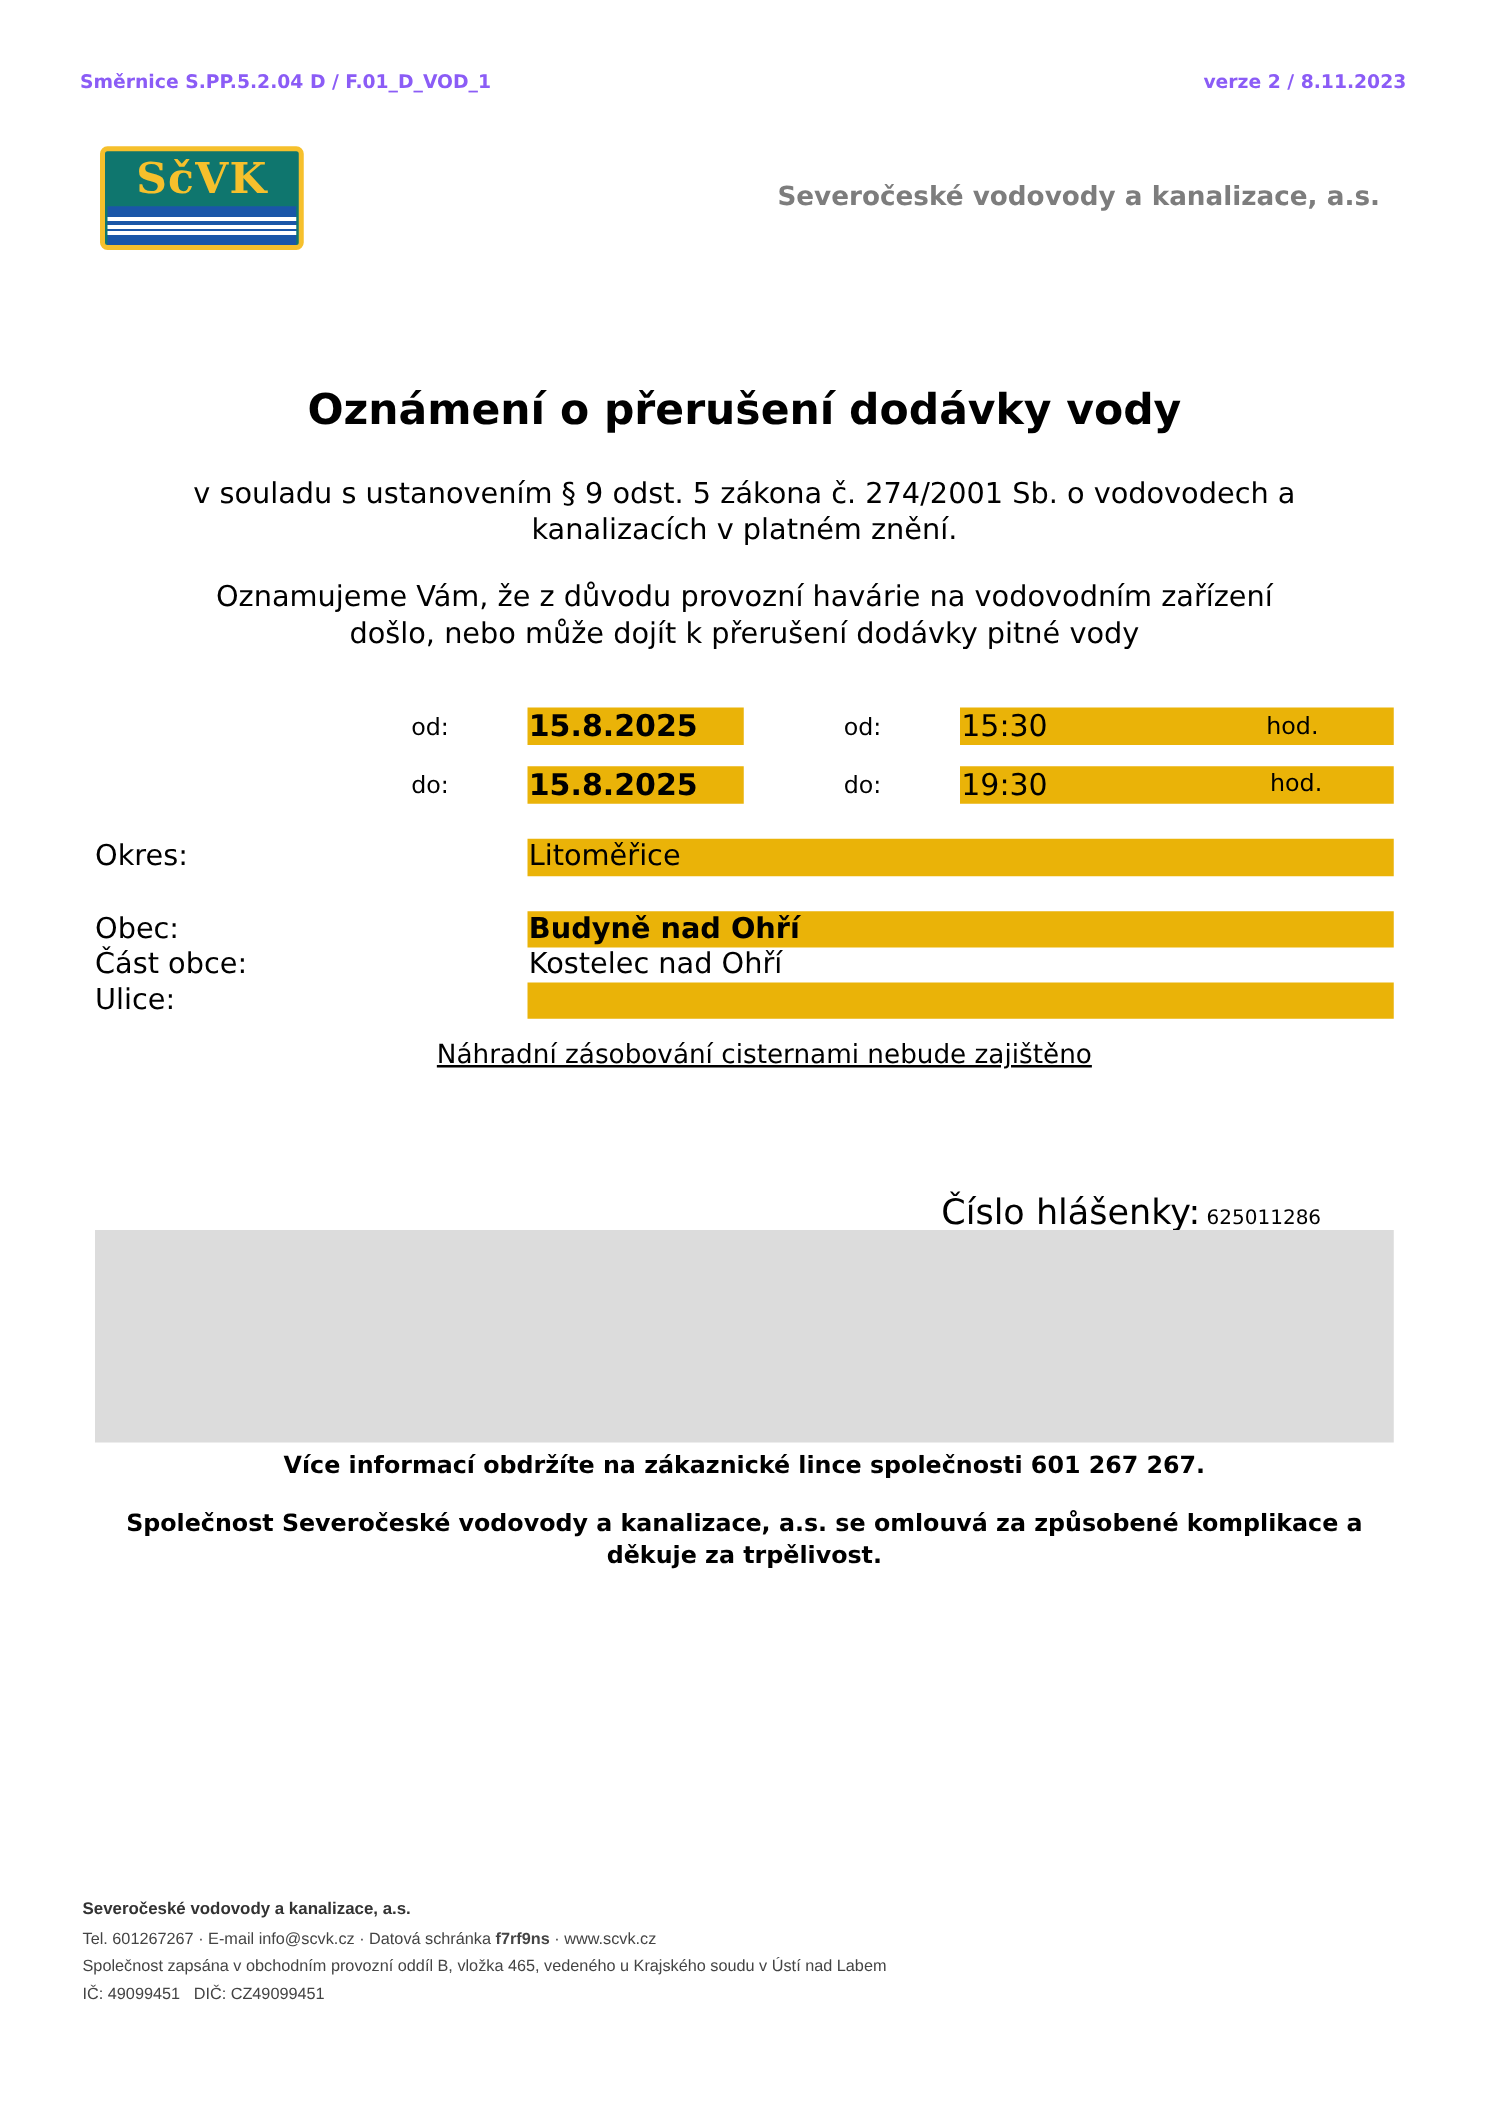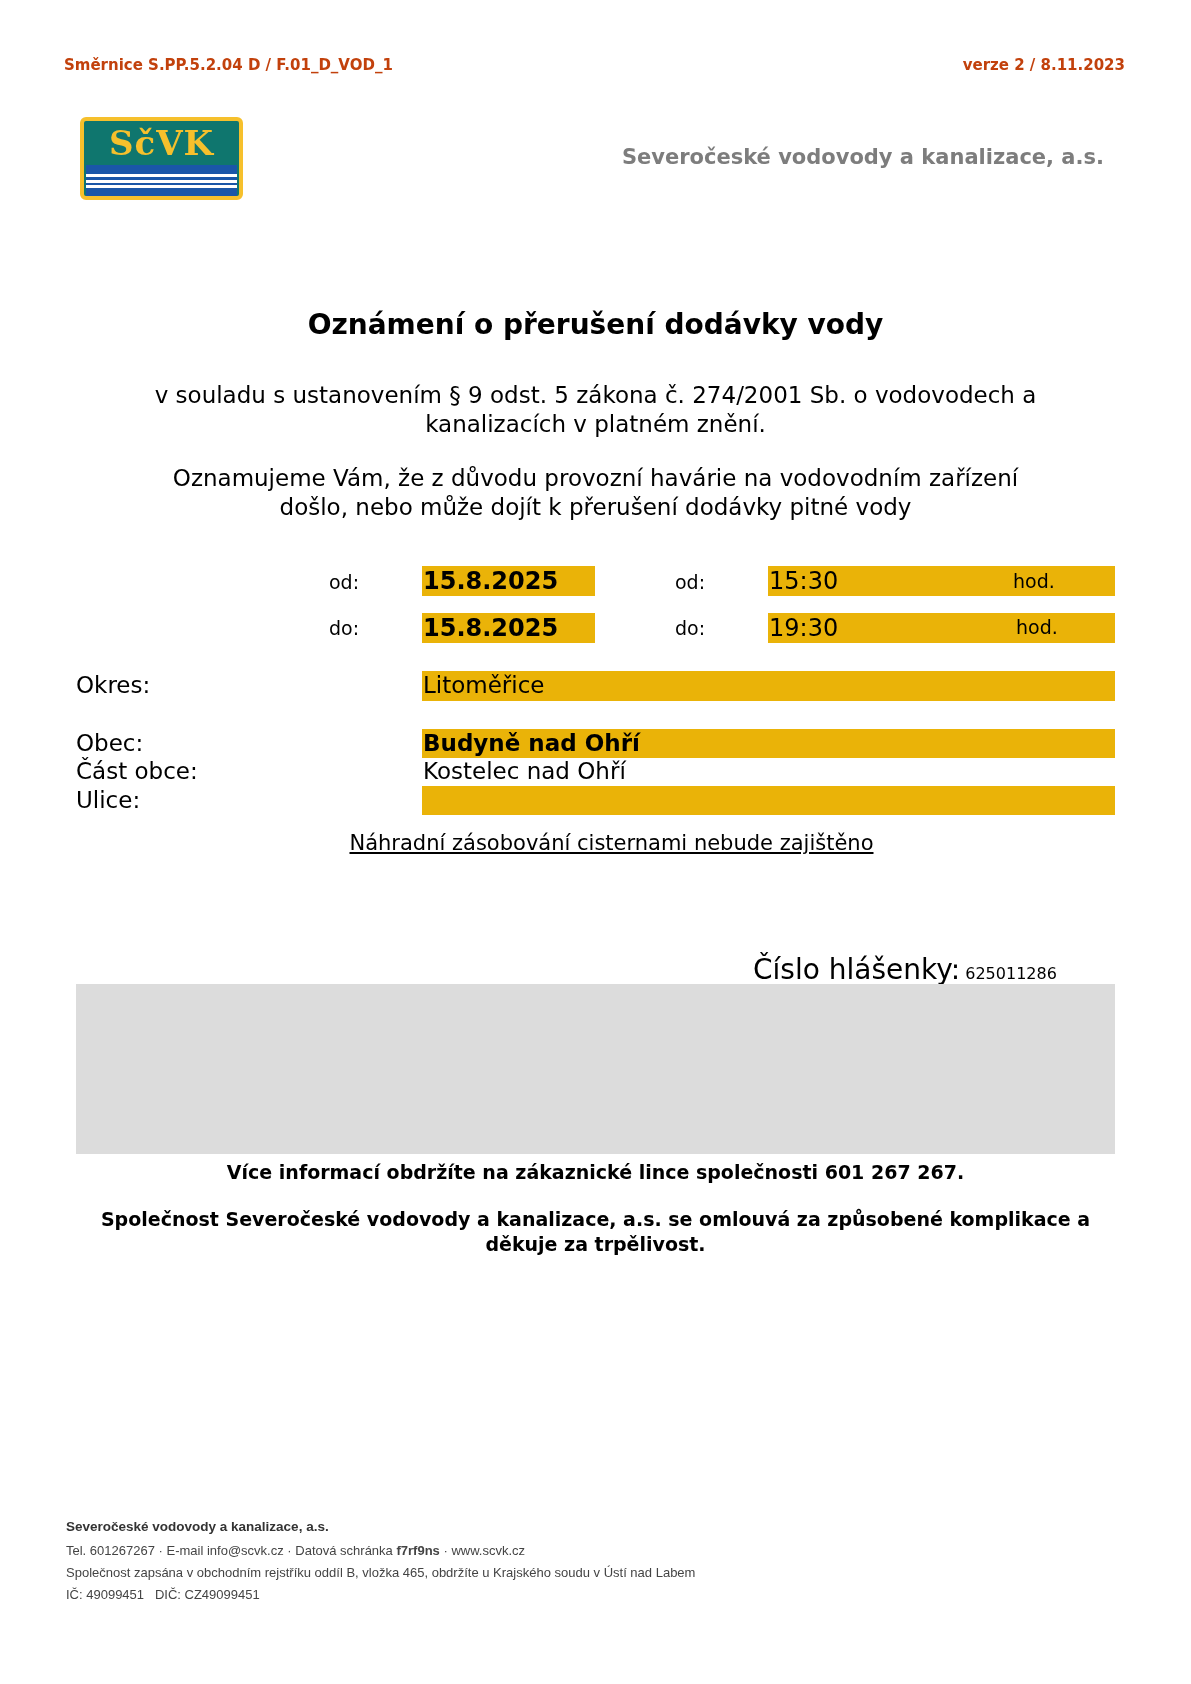--- a/index.html
+++ b/index.html
@@ -1,37 +1,37 @@
 <!DOCTYPE html>
 <html><head>
 <meta charset="utf-8">
 <style>
   html, body { margin: 0; padding: 0; }
   body {
     width: 1191px; height: 1684px; background: #ffffff; position: relative; overflow: hidden;
     font-family: "DejaVu Sans", sans-serif; color: #000;
   }
   .abs { position: absolute; white-space: nowrap; }
-  .hdr-meta { font-family: "DejaVu Sans", sans-serif; font-weight: bold; font-size: 15px; color: #c2410c; }
+  .hdr-meta { font-family: "DejaVu Sans", sans-serif; font-weight: bold; font-size: 15px; color: #8b5cf6; }
   .company-head { font-family: "DejaVu Sans", sans-serif; font-weight: bold; font-size: 21px; color: #7d7d7d; }
 
   
   .logo { position: absolute; left: 80px; top: 117px; width: 163px; height: 83px; box-sizing: border-box;
           border: 4px solid #f6c02c; border-radius: 6px; background: #0f766e; overflow: hidden; }
   .logo-text { position: absolute; left: 0; right: 0; top: 2px; text-align: center;
                font-family: "DejaVu Serif", serif; font-weight: bold; font-size: 34px; color: #f6c02c;
                letter-spacing: 1px; line-height: 40px; }
   .logo-stripes { position: absolute; left: 2px; right: 2px; top: 44px; height: 31px;
     background: linear-gradient(to bottom,
       #1a56a8 0px, #1a56a8 9px, #fff 9px, #fff 12px,
       #1a56a8 12px, #1a56a8 15px, #fff 15px, #fff 18px,
       #1a56a8 18px, #1a56a8 20px, #fff 20px, #fff 23px,
       #1a56a8 23px, #1a56a8 31px); }
 
-  .title { left: 0; width: 1191px; text-align: center; top: 308px; font-weight: bold; font-size: 28px; }
+  .title { left: 0; width: 1191px; text-align: center; top: 308px; font-weight: bold; font-size: 34px; }
   .para { left: 0; width: 1191px; text-align: center; font-size: 23px; line-height: 29px; white-space: normal; }
 
   .lbl { font-size: 19px; margin-left: 10px; }
   .lbl-lg { font-size: 23px; }
   .box { position: absolute; background: #eab308; }
   .val { font-size: 24px; }
   .val-b { font-weight: bold; }
 
   .notice { font-size: 21px; text-decoration: underline; left: 16px; width: 1191px; text-align: center; }
 
@@ -110,16 +110,16 @@
   <span></span>
 </div>
 
 <div class="abs closing" style="top:1160px;">Více informací obdržíte na zákaznické lince společnosti  601 267 267.</div>
 <div class="abs closing" style="top:1207px; padding:0 75px; box-sizing:border-box;">Společnost Severočeské vodovody a kanalizace, a.s. se omlouvá za způsobené komplikace a děkuje za trpělivost.</div>
 
 <div class="abs footer footer-b" style="left:66px; top:1519px;">Severočeské vodovody a kanalizace, a.s.</div>
 <div class="abs footer" style="left:66px; top:1543px;">
   <span>Tel. 601267267</span><span> · </span><span>E-mail info@scvk.cz</span><span> · </span><span>Datová schránka</span> <b>f7rf9ns</b><span> · </span><span>www.scvk.cz</span>
 </div>
-<div class="abs footer" style="left:66px; top:1565px;">Společnost zapsána v obchodním rejstříku oddíl B, vložka 465, obdržíte u Krajského soudu v Ústí nad Labem</div>
+<div class="abs footer" style="left:66px; top:1565px;">Společnost zapsána v obchodním provozní oddíl B, vložka 465, vedeného u Krajského soudu v Ústí nad Labem</div>
 <div class="abs footer" style="left:66px; top:1587px;">
   <span>IČ: 49099451</span>&nbsp;&nbsp;&nbsp;<span>DIČ: CZ49099451</span>
 </div>
 
 </body></html>

